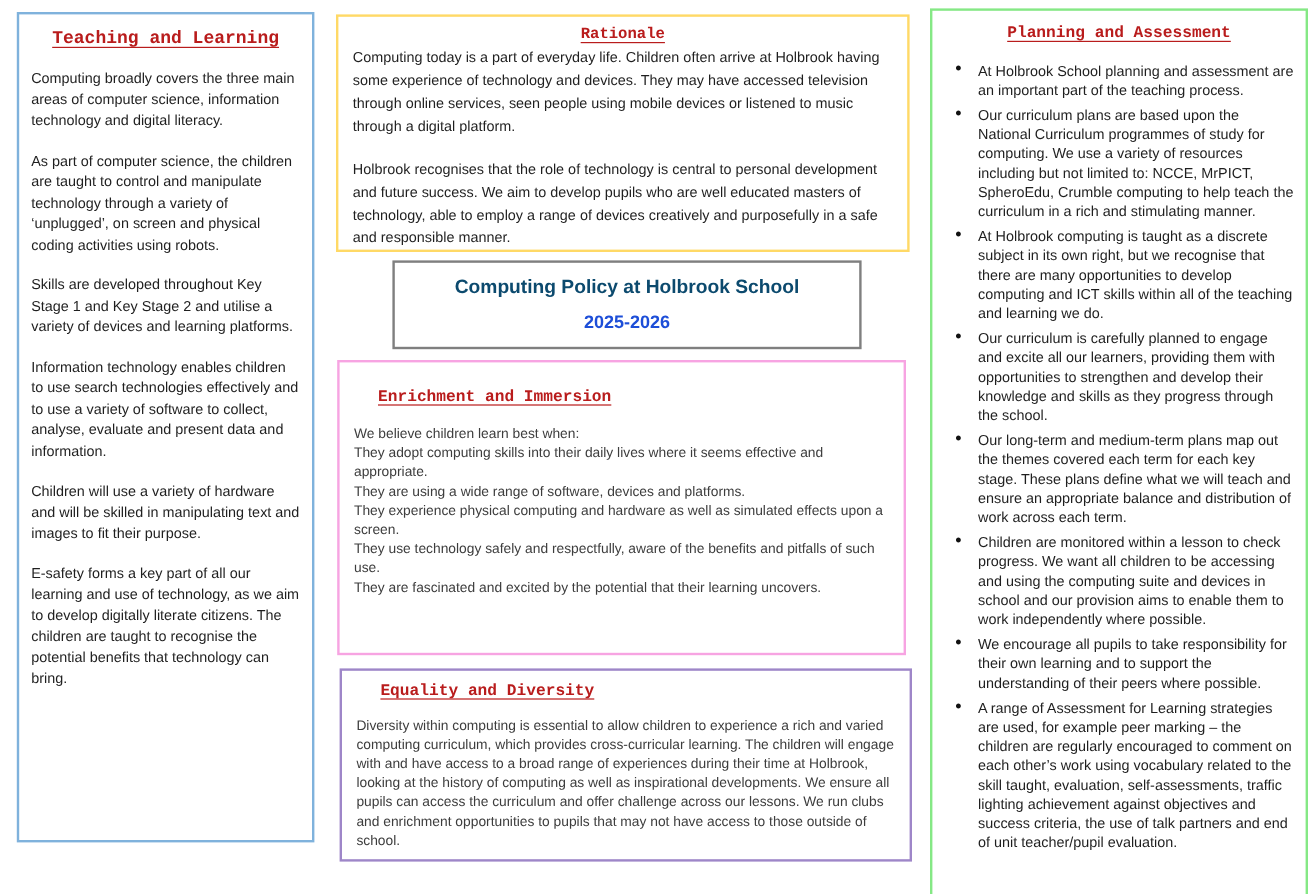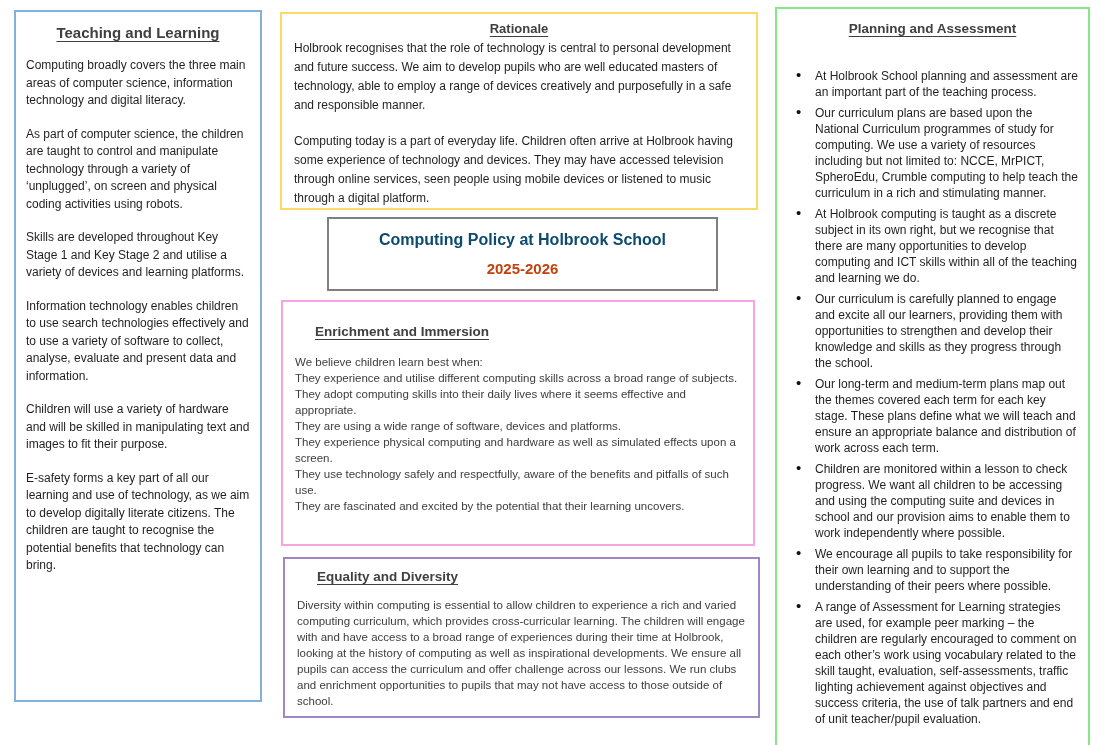--- a/index.html
+++ b/index.html
@@ -22,35 +22,35 @@
   
   #teaching   { left: 14px;  top: 10px;  width: 248px; height: 692px; padding: 8px 10px; }
   #rationale  { left: 280px; top: 12px;  width: 478px; height: 198px; padding: 5px 12px; }
   #titlebox   { left: 327px; top: 217px; width: 391px; height: 74px;
                 display: flex; flex-direction: column; align-items: center; justify-content: space-evenly; }
   #enrichment { left: 281px; top: 300px; width: 474px; height: 246px; padding: 20px 12px; }
   #equality   { left: 283px; top: 557px; width: 477px; height: 161px; padding: 8px 12px; }
   #planning   { left: 775px; top: 7px;   width: 315px; height: 760px; padding: 8px 10px; }
 
   
-  .head { font-weight: bold; text-decoration: underline; text-underline-offset: 3px; color: #404040; }
+  .head { font-weight: bold; text-decoration: underline; text-underline-offset: 3px; color: #b91c1c; font-family: Liberation Mono, monospace; }
   .head-teaching  { font-size: 15px;   text-align: center; margin: 4px 0 16px 0; }
   .head-rationale { font-size: 13px;   text-align: center;   margin: 2px 0 3px 0; }
   .head-enrich    { font-size: 13.5px; margin: 2px 0 15px 20px; }
   .head-equality  { font-size: 13.5px; margin: 2px 0 13px 20px; }
-  .head-planning  { font-size: 13.5px; text-align: center; margin: 4px 0 32px 0; }
+  .head-planning  { font-size: 13.5px; text-align: center; margin: 4px 0 15px 0; }
 
   
   .t-para { font-size: 12px;   line-height: 17.5px; margin-bottom: 16px; }
   .r-para { font-size: 12px;   line-height: 19px;   margin-bottom: 17px; }
   .e-line { font-size: 11.5px; line-height: 16px;   color: #3d3d3d; }
   .q-body { font-size: 11.5px; line-height: 16px;   color: #3d3d3d; }
 
   .title-line1 { font-size: 16px; font-weight: bold; color: #0c4a6e; }
-  .title-line2 { font-size: 15px; font-weight: bold; color: #c2410c; text-align: center; }
+  .title-line2 { font-size: 15px; font-weight: bold; color: #1d4ed8; text-align: center; }
 
   
   .p-item {
     position: relative;
     font-size: 12px;
     line-height: 16px;
     padding-left: 28px;
     margin-bottom: 5px;
   }
   .p-item::before {
@@ -75,35 +75,34 @@
         <div class="t-para">Skills are developed throughout Key Stage 1 and Key Stage 2 and utilise a variety of devices and learning platforms.</div>
         <div class="t-para">Information technology enables children to use search technologies effectively and to use a variety of software to collect, analyse, evaluate and present data and information.</div>
         <div class="t-para">Children will use a variety of hardware and will be skilled in manipulating text and images to fit their purpose.</div>
         <div class="t-para">E-safety forms a key part of all our learning and use of technology, as we aim to develop digitally literate citizens. The children are taught to recognise the potential benefits that technology can bring.</div>
       </div>
   </section>
 
   <section class="box" id="rationale" style="border-color: rgb(255, 217, 102);">
     <h2 class="head head-rationale">Rationale</h2>
     <div>
+        <div class="r-para">Computing today is a part of everyday life. Children often arrive at Holbrook having some experience of technology and devices. They may have accessed television through online services, seen people using mobile devices or listened to music through a digital platform.</div>
         <div class="r-para">Holbrook recognises that the role of technology is central to personal development and future success. We aim to develop pupils who are well educated masters of technology, able to employ a range of devices creatively and purposefully in a safe and responsible manner.</div>
-        <div class="r-para">Computing today is a part of everyday life. Children often arrive at Holbrook having some experience of technology and devices. They may have accessed television through online services, seen people using mobile devices or listened to music through a digital platform.</div>
       </div>
   </section>
 
   <section class="box" id="titlebox" style="border-color: rgb(127, 127, 127);">
     <div class="title-line1">Computing Policy at Holbrook School</div>
     <div class="title-line2">2025-2026</div>
   </section>
 
   <section class="box" id="enrichment" style="border-color: rgb(247, 164, 226);">
     <h2 class="head head-enrich">Enrichment and Immersion</h2>
     <div>
         <div class="e-line">We believe children learn best when:</div>
-        <div class="e-line">They experience and utilise different computing skills across a broad range of subjects.</div>
         <div class="e-line">They adopt computing skills into their daily lives where it seems effective and appropriate.</div>
         <div class="e-line">They are using a wide range of software, devices and platforms.</div>
         <div class="e-line">They experience physical computing and hardware as well as simulated effects upon a screen.</div>
         <div class="e-line">They use technology safely and respectfully, aware of the benefits and pitfalls of such use.</div>
         <div class="e-line">They are fascinated and excited by the potential that their learning uncovers.</div>
       </div>
   </section>
 
   <section class="box" id="equality" style="border-color: rgb(158, 134, 200);">
     <h2 class="head head-equality">Equality and Diversity</h2>

